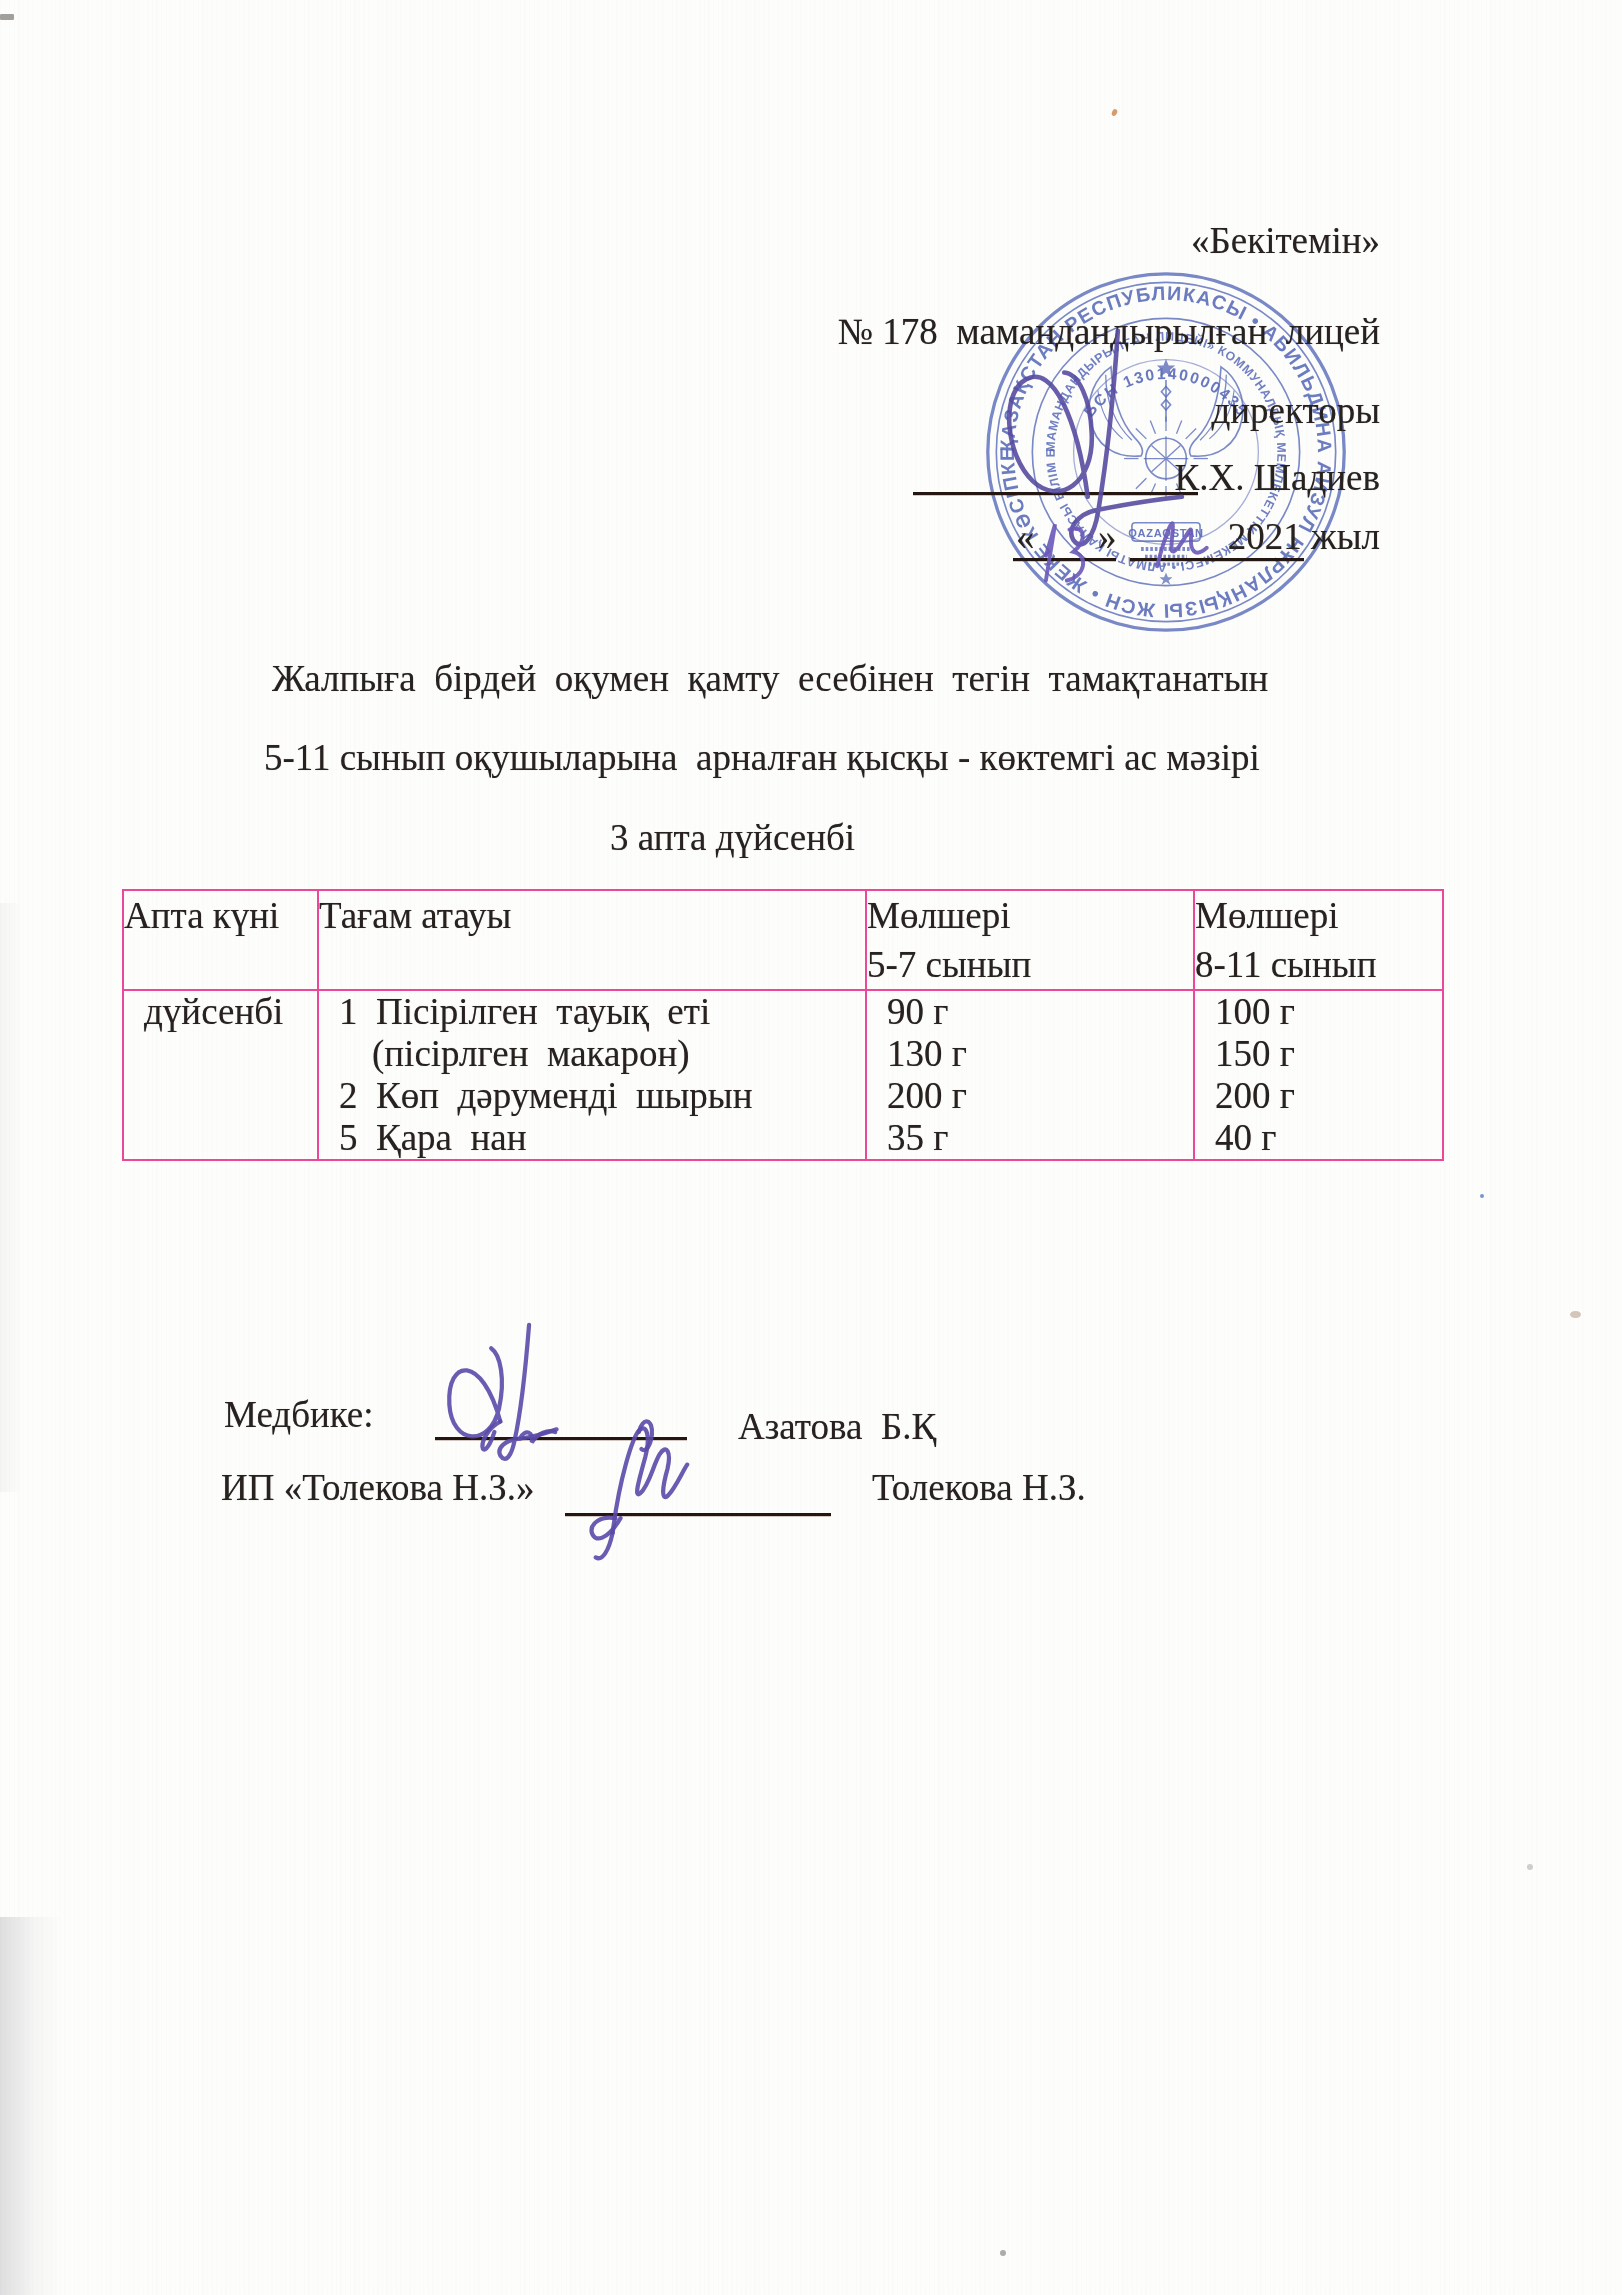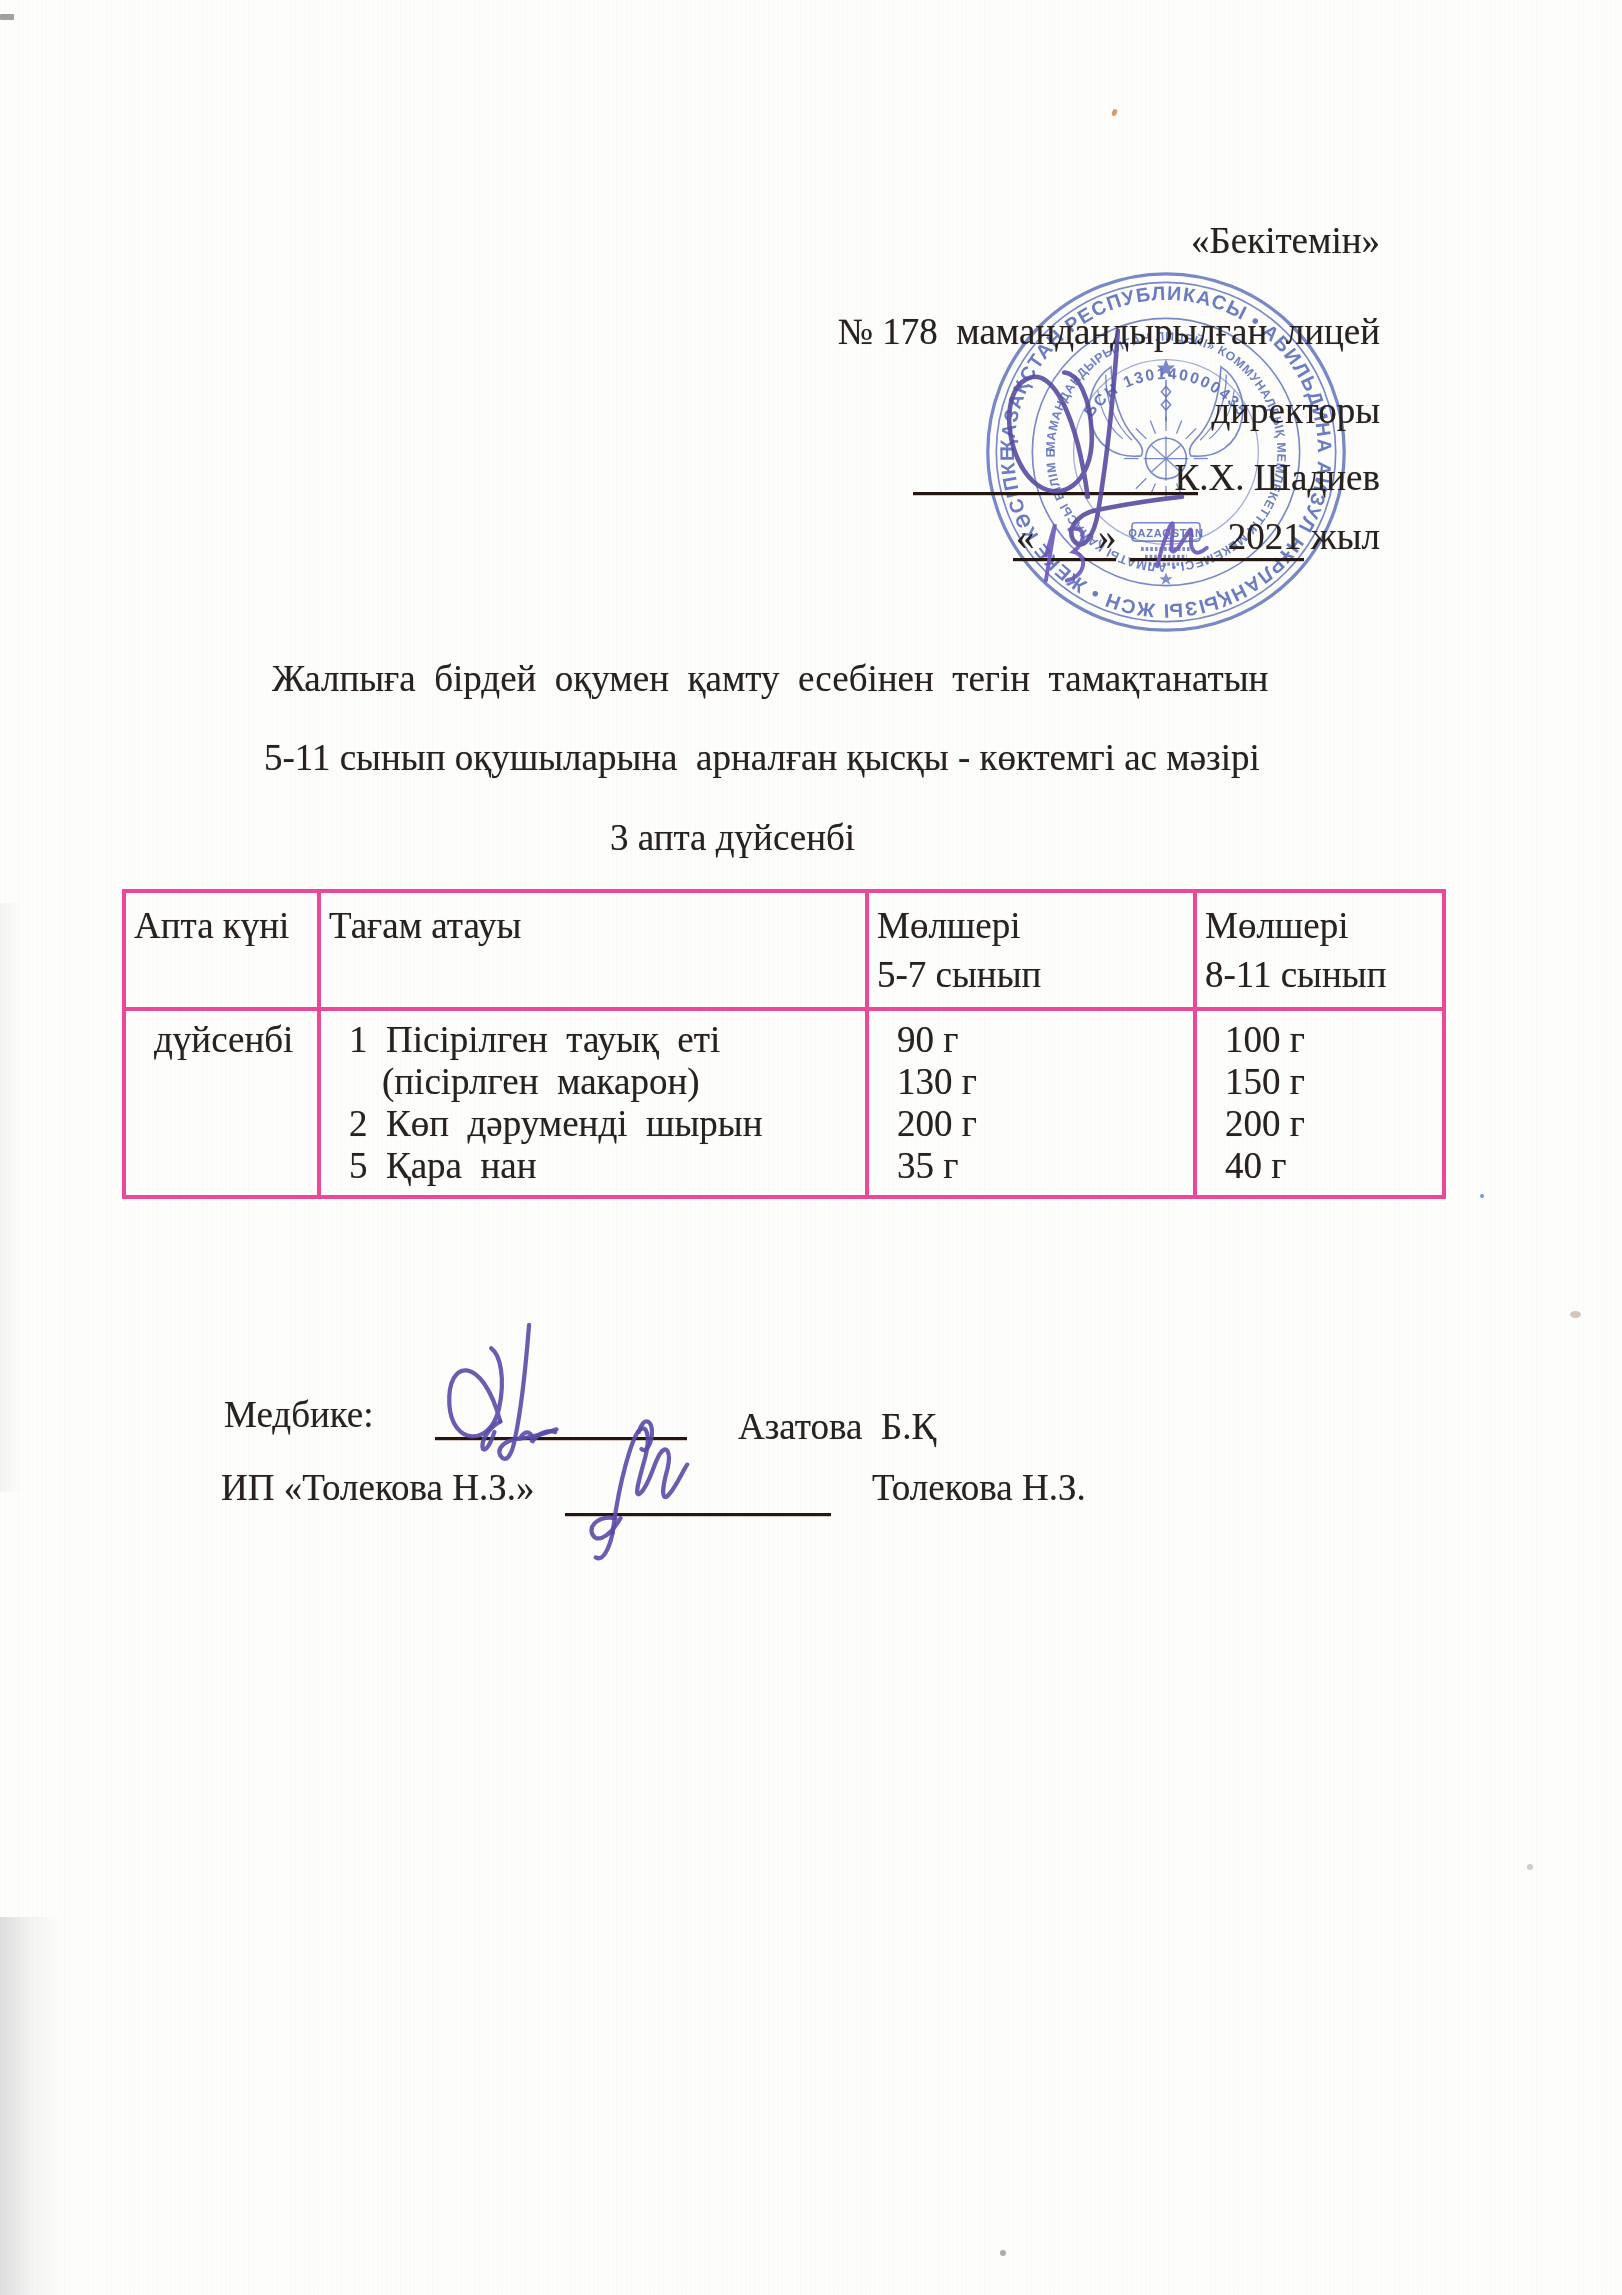--- a/index.html
+++ b/index.html
@@ -20,23 +20,23 @@
   }
   .rt{right:243px;text-align:right;}
   .hline{position:absolute;height:3.3px;background:#241712;box-shadow:0 0.7px 0 rgba(90,40,20,0.35);}
   
   table.menu{
     position:absolute;left:122px;top:889px;width:1320px;
     border-collapse:collapse;table-layout:fixed;
     border:2.6px solid #2b2622;
   }
   table.menu td{
-    border:4px solid #ec4899;
+    border:2px solid #ec4899;
     vertical-align:top;
-    padding:8px;
+    padding:0;
   }
   .menu .hrow{height:96px;}
   .menu .brow{height:169px;}
   .cellpad-h{padding:7.9px 0 0 13px;}
   .cellpad-b{padding:5.2px 0 0 13px;}
   .hl{font-size:37px;line-height:49px;color:#272220;white-space:pre;text-shadow:0 0 0.8px rgba(45,38,30,0.45);}
   .bl{font-size:37px;line-height:42px;color:#272220;white-space:pre;text-shadow:0 0 0.8px rgba(45,38,30,0.45);margin-left:20px;}
   .c2pad{padding-left:27.5px;}
   .c3pad{padding-left:15.7px;}
   .indent{padding-left:33px;}

